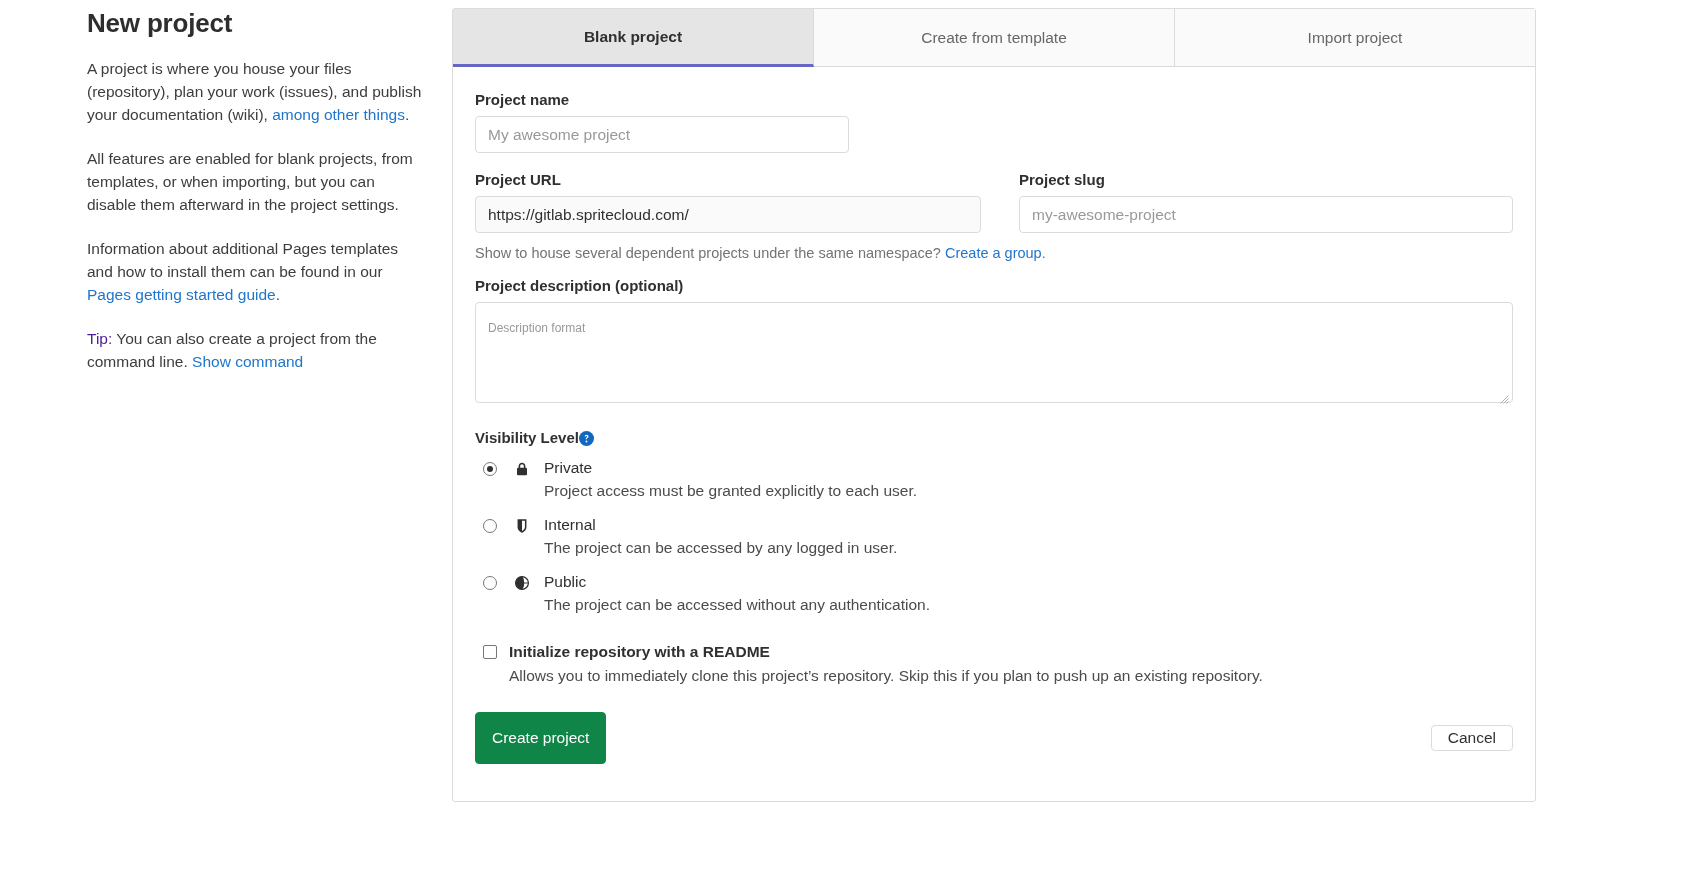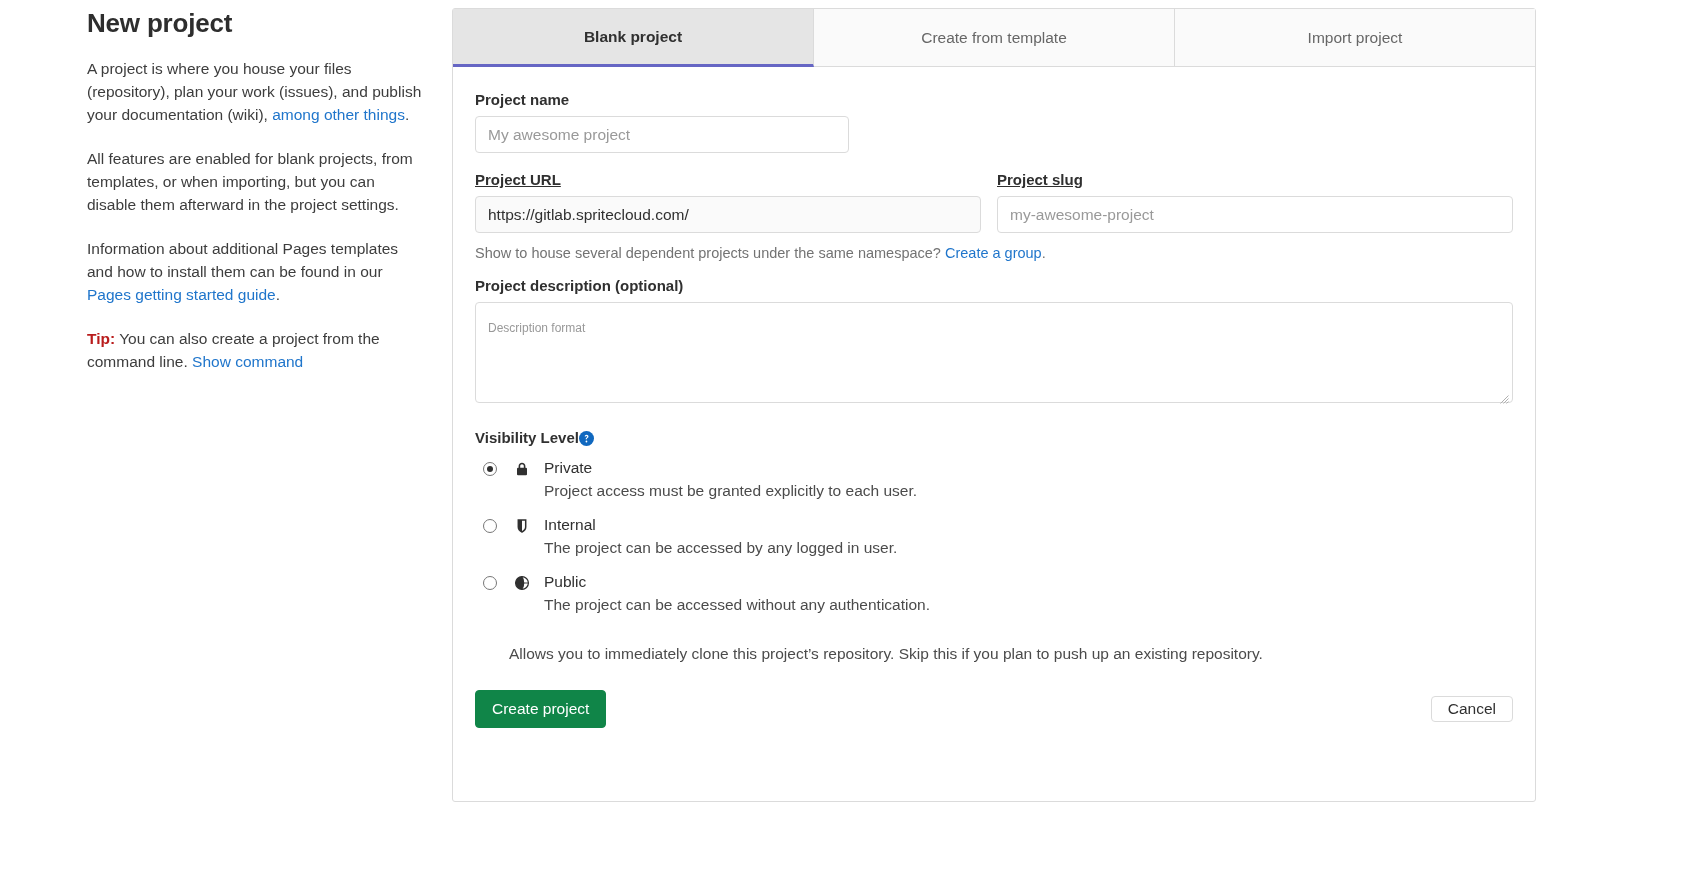--- a/index.html
+++ b/index.html
@@ -36,21 +36,21 @@
     line-height: 23px;
     color: #3d3d3d;
     margin: 0 0 21px 0;
   }
   .info-para:last-child { margin-bottom: 0; }
   a.link {
     color: #1f75cb;
     text-decoration: none;
     cursor: pointer;
   }
-  .bold { font-weight: 700; color: #b91c1c; }
+  .bold { font-weight: 400; color: #4c1d95; }
 
   
   .panel {
     position: absolute;
     left: 452px;
     top: 8px;
     width: 1084px;
     height: 794px;
     background: #ffffff;
     border: 1px solid #dbdbdb;
@@ -90,21 +90,21 @@
   .form-body {
     padding: 24px 22px 0 22px;
   }
   .field-label {
     display: block;
     font-size: 15px;
     font-weight: 700;
     color: #303030;
     margin: 0 0 8px 0;
   }
-  .row { display: flex; gap: 16px; text-decoration: underline; }
+  .row { display: flex; gap: 38px; }
   .col-url { width: 506px; }
   .col-slug { flex: 1 1 auto; }
 
   .input {
     width: 100%;
     height: 37px;
     border: 1px solid #dbdbdb;
     border-radius: 4px;
     padding: 0 12px;
     font-size: 15.5px;
@@ -239,21 +239,21 @@
     margin-top: 26px;
     padding-bottom: 28px;
   }
   .btn-create {
     background: #108548;
     color: #ffffff;
     border: 1px solid #108548;
     border-radius: 4px;
     font-size: 15.5px;
     padding: 0 16px;
-    height: 38px;
+    height: 52px;
     cursor: pointer;
     font-family: "Liberation Sans", sans-serif;
   }
   .btn-cancel {
     background: #ffffff;
     color: #303030;
     border: 1px solid #dbdbdb;
     border-radius: 4px;
     font-size: 15.5px;
     padding: 0 16px;
@@ -375,20 +375,24 @@
             <circle cx="8" cy="8" r="6.4" fill="none" stroke="#303030" stroke-width="1.2"></circle>
           </svg>
         </span>
         <span class="vis-texts">
           <span class="vis-name">Public</span>
           <div class="vis-desc">The project can be accessed without any authentication.</div>
         </span>
       </div>
 
       <div class="readme-block">
+        <div class="readme-row">
+          <span class="checkbox"></span>
+          <span class="readme-label">Initialize repository with a README</span>
+        </div>
         <div class="readme-desc">Allows you to immediately clone this project’s repository. Skip this if you plan to push up an existing repository.</div>
       </div>
 
       <div class="actions">
         <button class="btn-create">Create project</button>
         <button class="btn-cancel">Cancel</button>
       </div>
 
     </div>
   </div>

